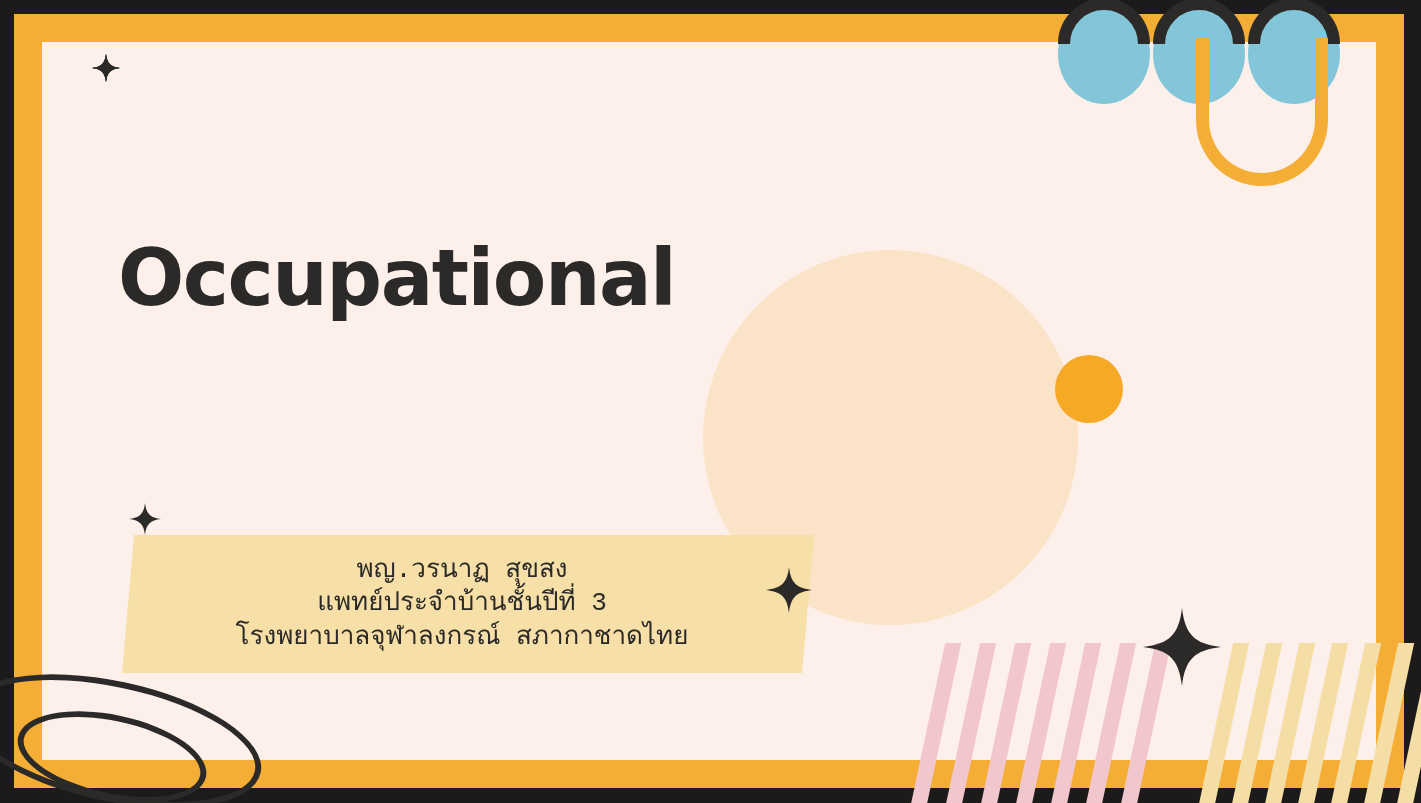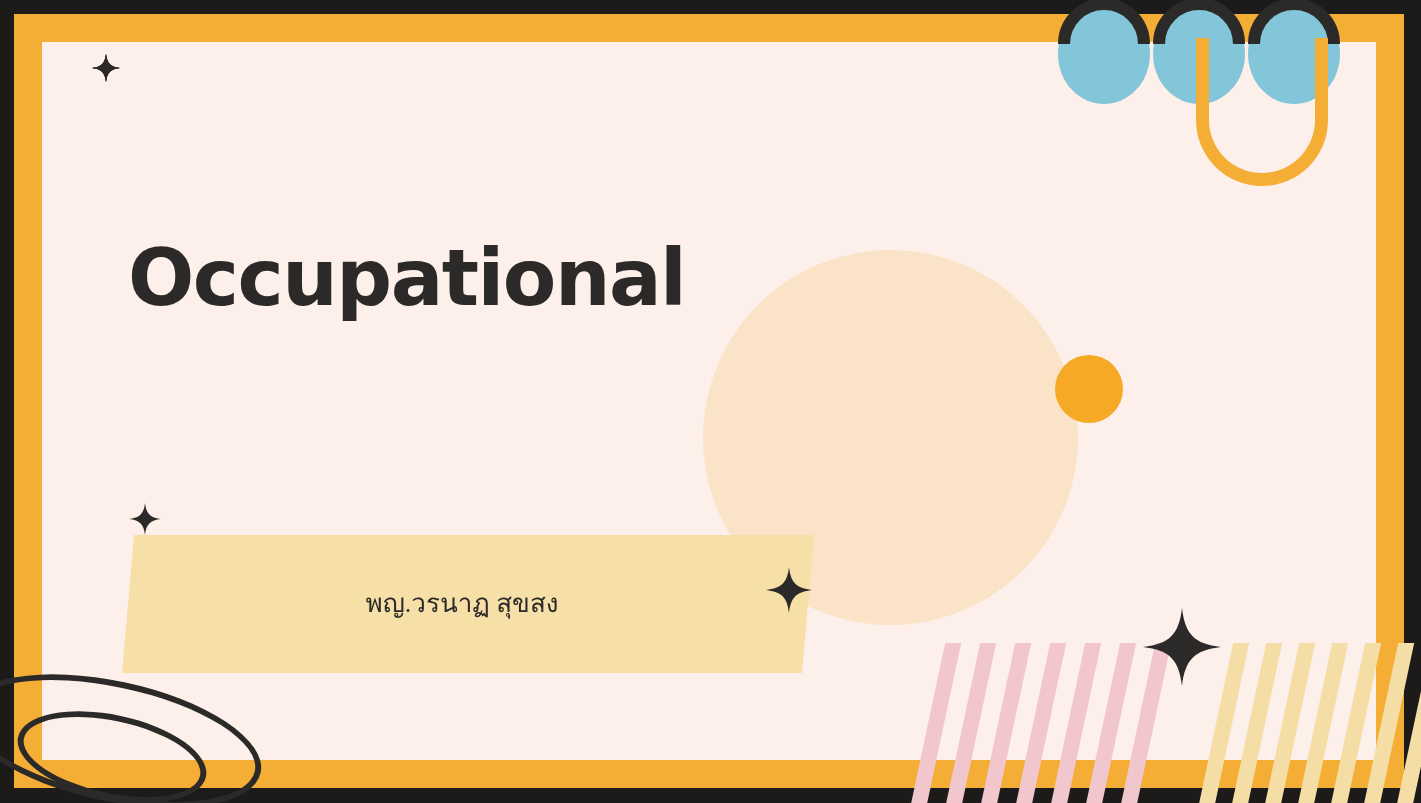--- a/index.html
+++ b/index.html
@@ -164,21 +164,21 @@
     left: 92px;
     top: 68px;
     display: flex;
     gap: 7px;
     align-items: center;
   }
 
   
   .title {
     position: absolute;
-    left: 128px;
+    left: 118px;
     top: 240px;
     width: 640px;
     margin: 0;
     color: #2B2A28;
     font-family: "DejaVu Sans", sans-serif;
     font-size: 78px;
     font-weight: 700;
     line-height: 0.99;
     letter-spacing: -1.5px;
   }
@@ -199,21 +199,21 @@
     left: 122px;
     top: 535px;
     width: 680px;
     height: 138px;
     display: flex;
     flex-direction: column;
     align-items: center;
     justify-content: center;
     text-align: center;
     color: #2B2A28;
-    font-family: Liberation Serif, serif;
+    font-family: Liberation Mono, monospace;
     font-size: 26px;
     line-height: 1.28;
     white-space: nowrap;
   }
 </style>
 </head>
 <body>
 
 <div class="slide">
 
@@ -292,20 +292,22 @@
 
   <span class="sparkle" style="left:129px; top:503px; background:none;">
     <svg width="32" height="32" viewBox="0 0 100 100">
         <path d="M50 0 C54 34 66 46 100 50 C66 54 54 66 50 100 C46 66 34 54 0 50 C34 46 46 34 50 0 Z" fill="#2B2A28"></path>
       </svg>
   </span>
 
   <div class="banner"></div>
   <div class="banner-text">
     <div>พญ.วรนาฏ สุขสง</div>
+    <div>แพทย์ประจำบ้านชั้นปีที่ 3</div>
+    <div>โรงพยาบาลจุฬาลงกรณ์ สภากาชาดไทย</div>
   </div>
 
   <span class="sparkle" style="left:766px; top:567px; background:none;">
     <svg width="46" height="46" viewBox="0 0 100 100">
         <path d="M50 0 C54 34 66 46 100 50 C66 54 54 66 50 100 C46 66 34 54 0 50 C34 46 46 34 50 0 Z" fill="#2B2A28"></path>
       </svg>
   </span>
 
   <span class="sparkle" style="left:1143px; top:608px; background:none;">
     <svg width="78" height="78" viewBox="0 0 100 100">

